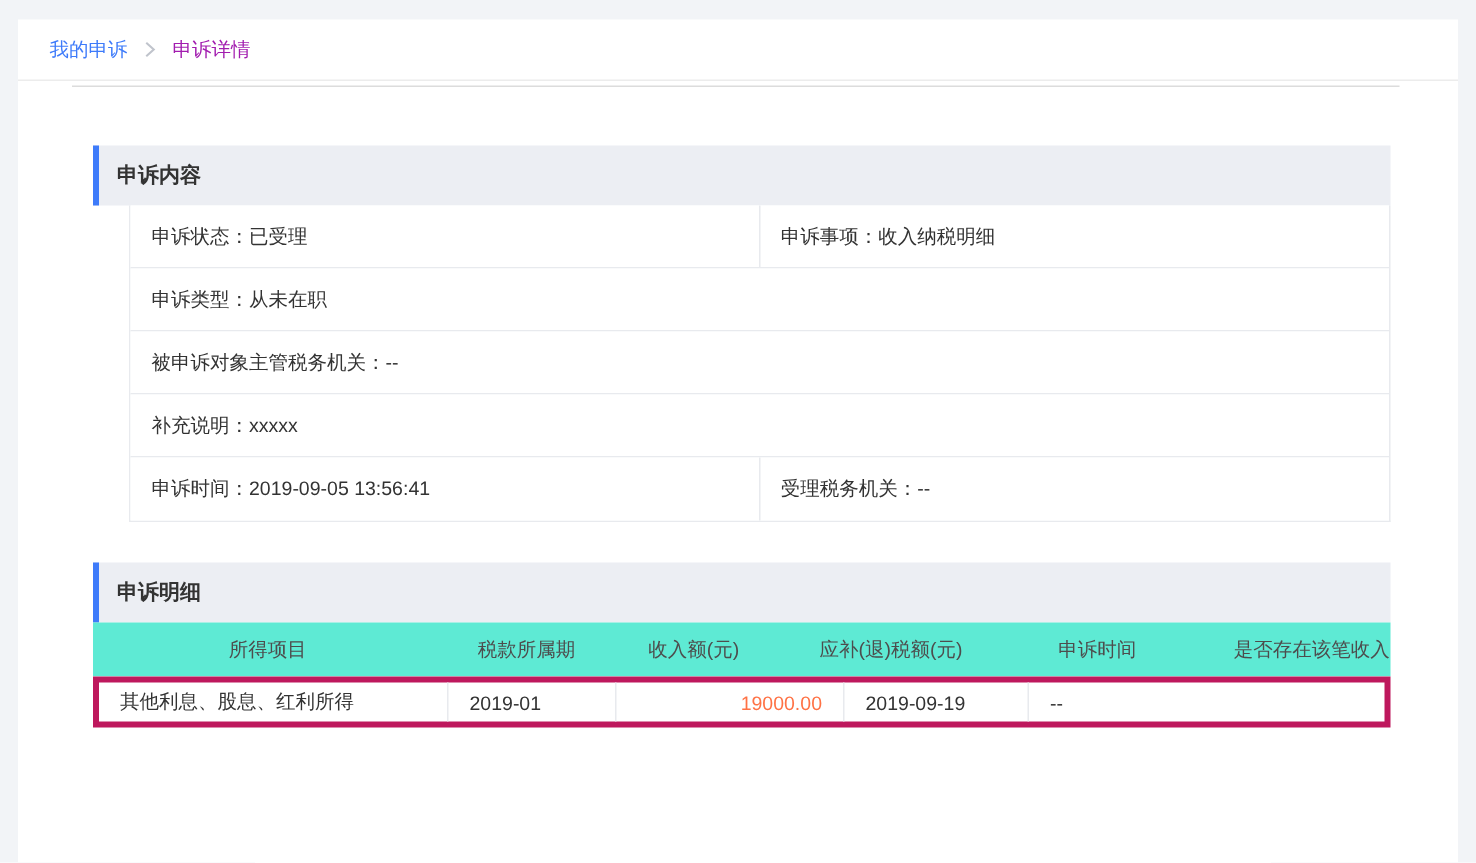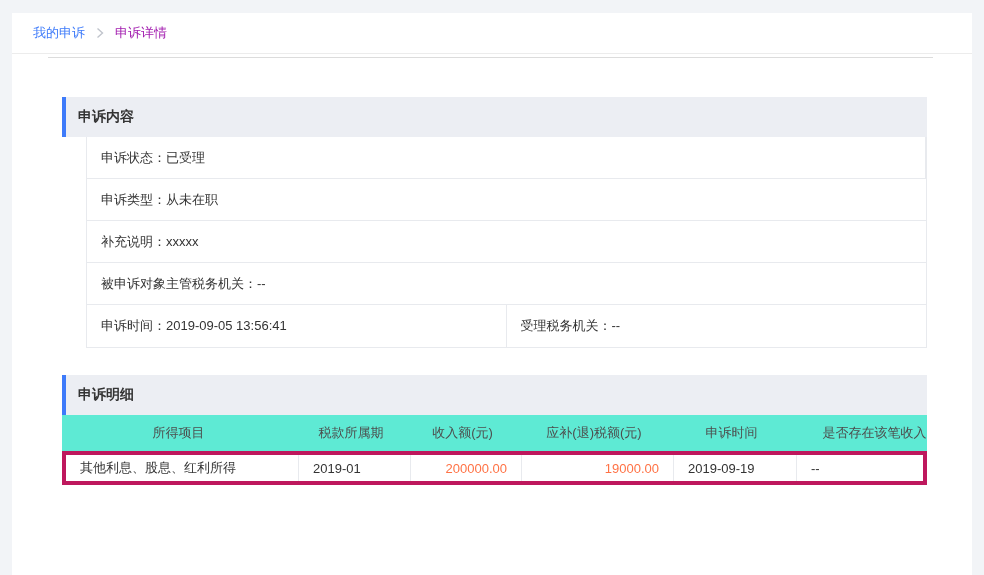--- a/index.html
+++ b/index.html
@@ -144,29 +144,30 @@
 
   <div class="divider"></div>
 
   <div class="section">
     <div class="section-header">
       <span>申诉内容</span>
     </div>
     <div class="content-table">
       <div class="c-row">
         <div class="c-cell split">申诉状态：已受理</div>
+        <div class="c-cell">申诉事项：收入纳税明细</div>
       </div>
       <div class="c-row">
         <div class="c-cell full">申诉类型：从未在职</div>
       </div>
       <div class="c-row">
-        <div class="c-cell full">补充说明：xxxxx</div>
+        <div class="c-cell full">被申诉对象主管税务机关：--</div>
       </div>
       <div class="c-row">
-        <div class="c-cell full">被申诉对象主管税务机关：--</div>
+        <div class="c-cell full">补充说明：xxxxx</div>
       </div>
       <div class="c-row">
         <div class="c-cell split">申诉时间：2019-09-05 13:56:41</div>
         <div class="c-cell">受理税务机关：--</div>
       </div>
     </div>
   </div>
 
   <div class="section section-detail">
     <div class="section-header">
@@ -177,21 +178,20 @@
         <div class="d-col w1">所得项目</div>
         <div class="d-col w2">税款所属期</div>
         <div class="d-col w3">收入额(元)</div>
         <div class="d-col w4">应补(退)税额(元)</div>
         <div class="d-col w5">申诉时间</div>
         <div class="d-col w6">是否存在该笔收入</div>
       </div>
       <div class="d-data-row">
         <div class="d-col w1">其他利息、股息、红利所得</div>
         <div class="d-col w2">2019-01</div>
-        <div class="d-col w3 num">200000.00</div>
         <div class="d-col w4 num">19000.00</div>
         <div class="d-col w5">2019-09-19</div>
         <div class="d-col w6">--</div>
       </div>
     </div>
   </div>
 
 </div>
 
 </body></html>

